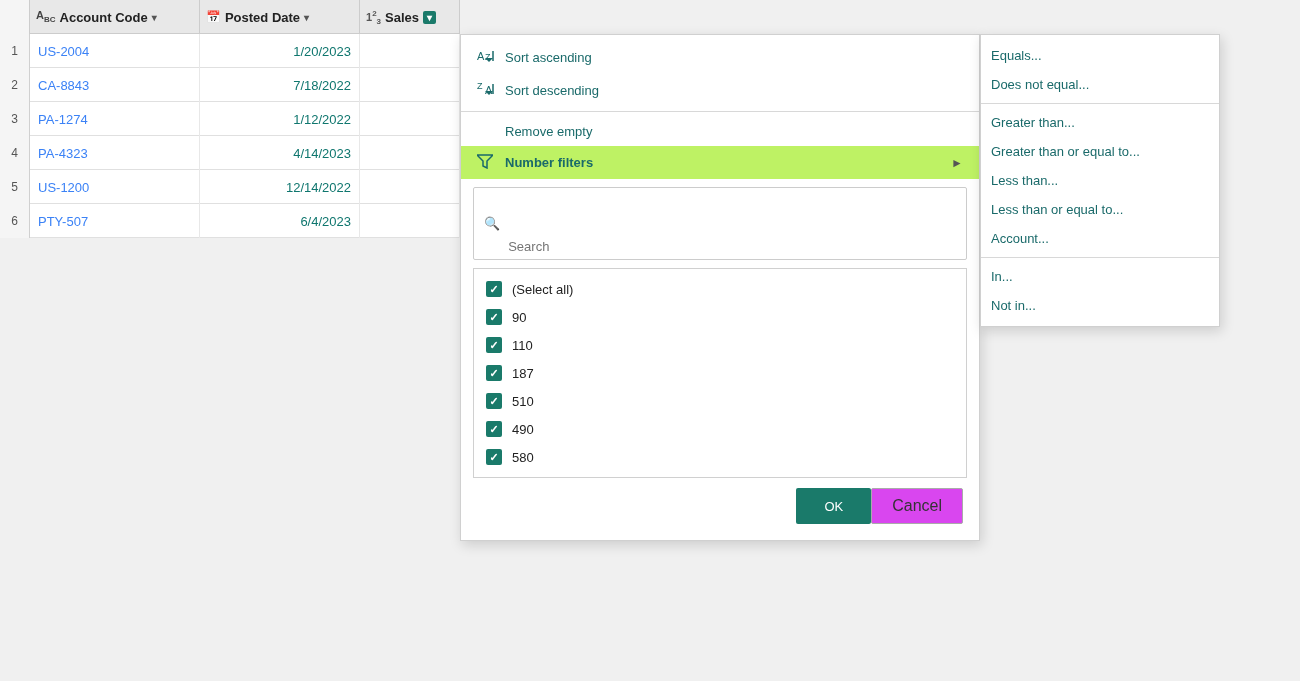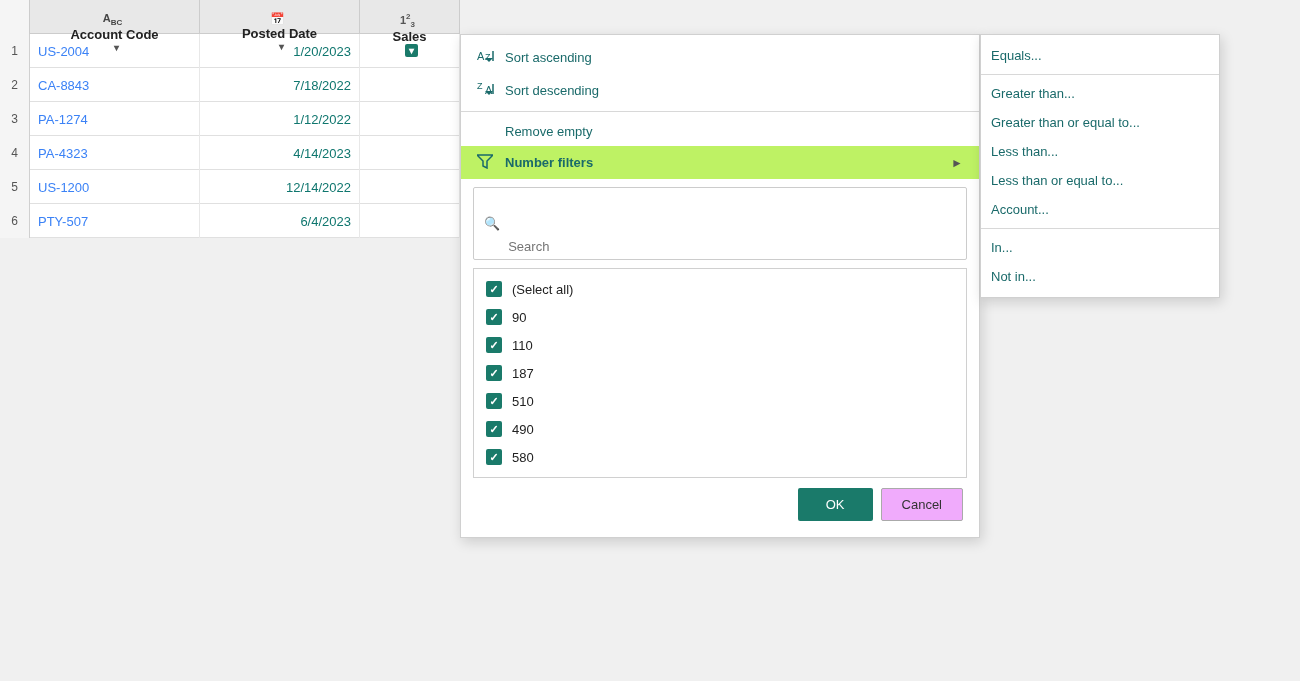--- a/index.html
+++ b/index.html
@@ -24,29 +24,28 @@
     .table-header {
       display: flex;
       background: #e8e8e8;
       border-bottom: 1px solid #ccc;
       height: 34px;
     }
 
     .col-header {
       display: flex;
       align-items: center;
-      padding: 12px 6px;
+      padding: 0 6px;
       border-right: 1px solid #ccc;
       font-weight: 600;
       font-size: 13px;
       color: #222;
       cursor: pointer;
       user-select: none;
       height: 34px;
-      flex-direction: column;
     }
 
     .col-header .col-icon {
       margin-right: 4px;
       color: #555;
       font-size: 12px;
     }
 
     .col-header .dropdown-arrow {
       margin-left: 4px;
@@ -200,39 +199,38 @@
       color: #fff;
       font-size: 11px;
       font-weight: bold;
     }
 
     
     .menu-footer {
       display: flex;
       justify-content: flex-end;
       padding: 10px 16px;
-      gap: 8px;
     }
 
     .btn-ok {
       background: #1a7a6a;
       color: #fff;
       border: none;
       padding: 8px 28px;
       font-size: 13px;
       cursor: pointer;
       border-radius: 2px;
     }
 
     .btn-cancel {
-      background: #f0abfc;
+      background: #d946ef;
       color: #333;
       border: 1px solid #aaa;
       padding: 8px 20px;
-      font-size: 13px;
+      font-size: 16px;
       cursor: pointer;
       border-radius: 2px;
     }
 
     
     .submenu {
       position: absolute;
       top: 34px;
       left: 980px;
       width: 240px;
@@ -441,20 +439,23 @@
   <div class="menu-footer">
     <button class="btn-ok">OK</button>
     <button class="btn-cancel">Cancel</button>
   </div>
 </div>
 
 <div class="submenu">
   <div class="submenu-item">
     <span>Equals...</span>
   </div>
+  <div class="submenu-item">
+    <span>Does not equal...</span>
+  </div>
   <div class="submenu-separator"></div>
   <div class="submenu-item">
     <span>Greater than...</span>
   </div>
   <div class="submenu-item">
     <span>Greater than or equal to...</span>
   </div>
   <div class="submenu-item">
     <span>Less than...</span>
   </div>

